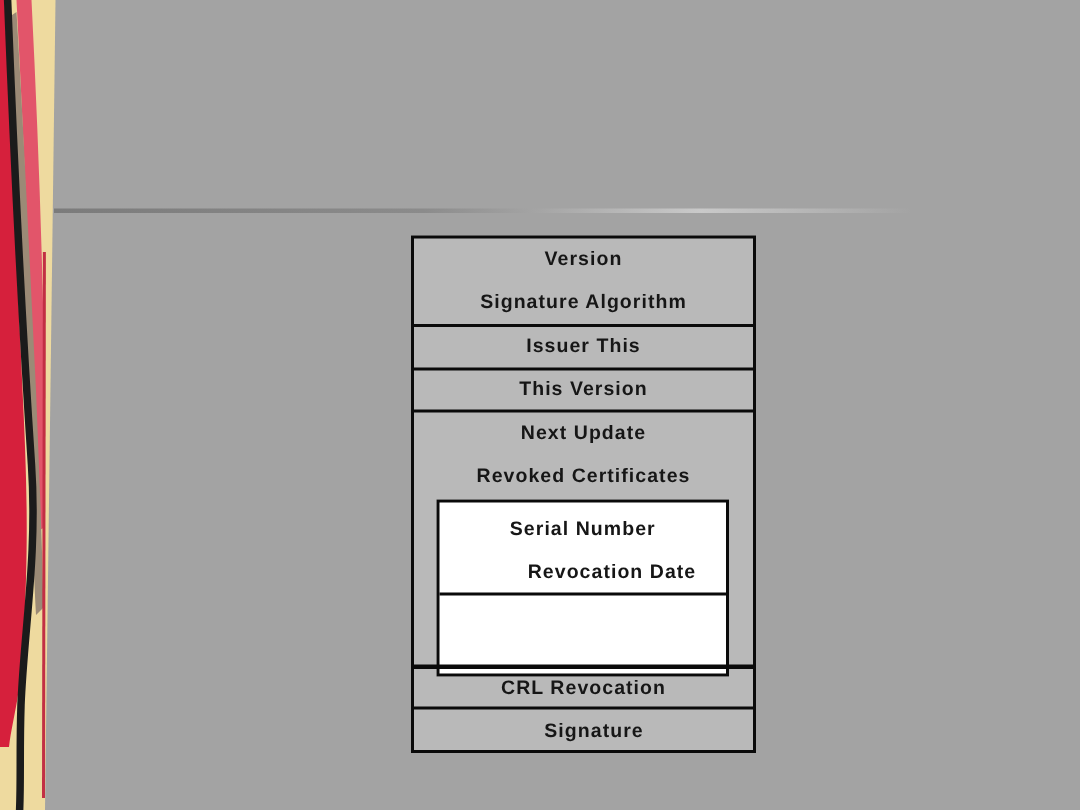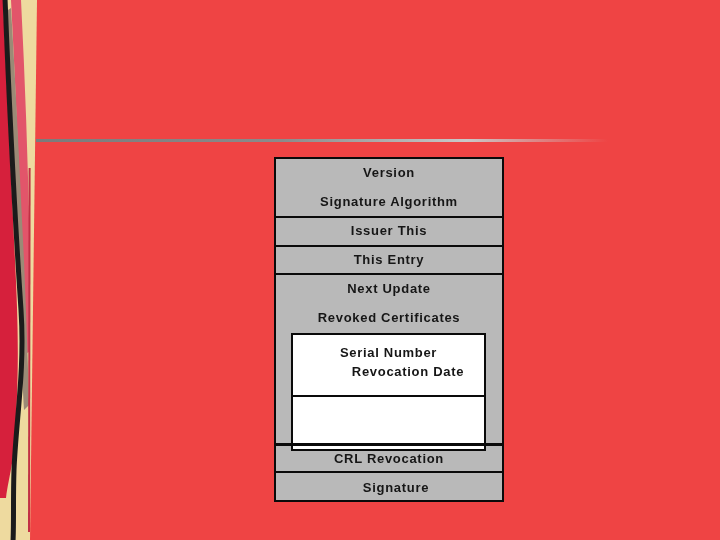--- a/index.html
+++ b/index.html
@@ -4,21 +4,21 @@
 <style>
   html, body {
     margin: 0;
     padding: 0;
     background: #ffffff;
   }
   .slide {
     position: relative;
     width: 720px;
     height: 540px;
-    background: #ef4444;
+    background: #a3a3a3;
     overflow: hidden;
     font-family: "Liberation Sans", sans-serif;
   }
 
   
   .left-strip {
     position: absolute;
     left: 0;
     top: 0;
     width: 38px;
@@ -96,21 +96,21 @@
   }
   .entry-box .divider {
     position: absolute;
     left: 0;
     right: 0;
     height: 2px;
     background: #0a0a0a;
   }
   .e-div { top: 60px; }
   .f-serial   { top: 17px; }
-  .f-revdate  { top: 36px; padding-left: 39px; }
+  .f-revdate  { top: 46px; padding-left: 39px; }
   .f-entryext { top: 76px; }
 </style>
 </head>
 <body>
 
 <div class="slide">
 
   <div class="left-strip">
     <svg width="38" height="540" viewBox="0 0 38 540" xmlns="http://www.w3.org/2000/svg" aria-hidden="true">
       <path d="M0,0 L37,0 L30,540 L0,540 Z" fill="#eeda9f"></path>
@@ -132,21 +132,21 @@
 
     <span class="field-label f-version">Version</span>
     <span class="field-label f-sigalg">Signature Algorithm</span>
 
     <div class="divider d1"></div>
 
     <span class="field-label f-issuer">Issuer This</span>
 
     <div class="divider d2"></div>
 
-    <span class="field-label f-thisupd">This Entry</span>
+    <span class="field-label f-thisupd">This Version</span>
 
     <div class="divider d3"></div>
 
     <span class="field-label f-nextupd">Next Update</span>
     <span class="field-label f-revoked">Revoked Certificates</span>
 
     <div class="entry-box">
       <span class="field-label f-serial">Serial Number</span>
       <span class="field-label f-revdate">Revocation Date</span>
       <div class="divider e-div"></div>

